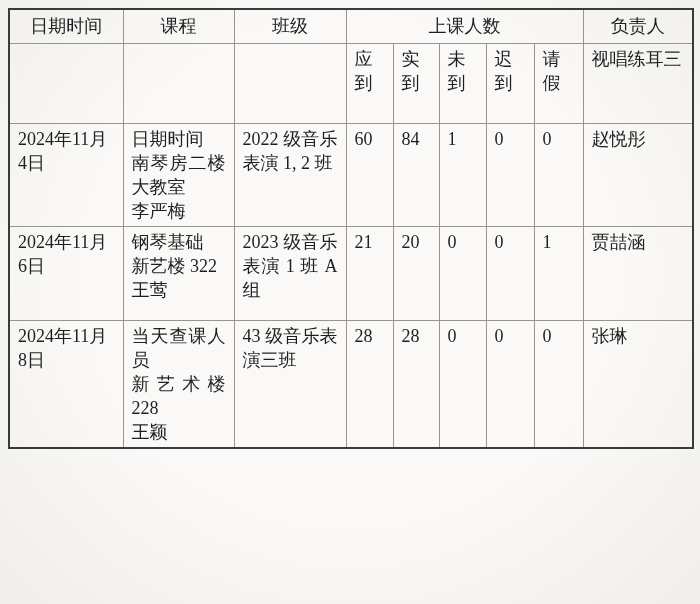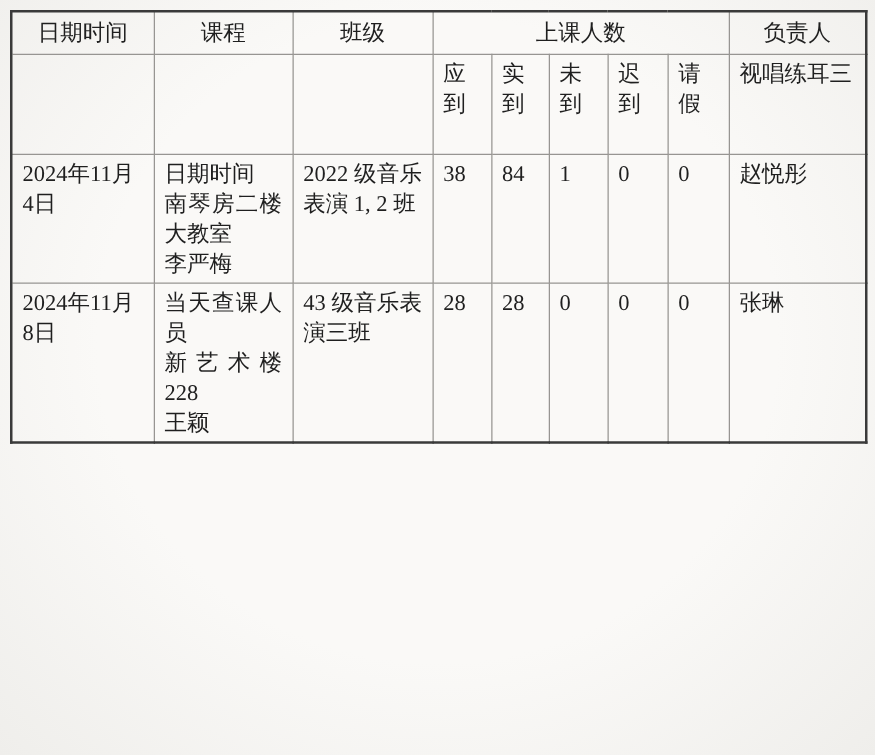--- a/index.html
+++ b/index.html
@@ -88,29 +88,44 @@
   <tbody>
 
     <tr class="r1">
       <td>2024年11月4日</td>
       <td class="cellblock just">
         <div>日期时间</div>
         <div>南琴房二楼大教室</div>
         <div>李严梅</div>
       </td>
       <td class="just">2022 级音乐表演 1, 2 班</td>
-      <td>38</td>
+      <td>60</td>
       <td>84</td>
       <td>1</td>
       <td>0</td>
       <td>0</td>
       <td>赵悦彤</td>
     </tr>
 
 
+    <tr class="r3">
+      <td>2024年11月6日</td>
+      <td class="cellblock just">
+        <div>钢琴基础</div>
+        <div>新艺楼 322</div>
+        <div>王莺</div>
+      </td>
+      <td class="just">2023 级音乐表演 1 班 A 组</td>
+      <td>21</td>
+      <td>20</td>
+      <td>0</td>
+      <td>0</td>
+      <td>1</td>
+      <td>贾喆涵</td>
+    </tr>
 
 
     <tr class="r5">
       <td>2024年11月8日</td>
       <td class="cellblock just">
         <div>当天查课人员</div>
         <div>新艺术楼 228</div>
         <div>王颖</div>
       </td>
       <td class="just">43 级音乐表演三班</td>

